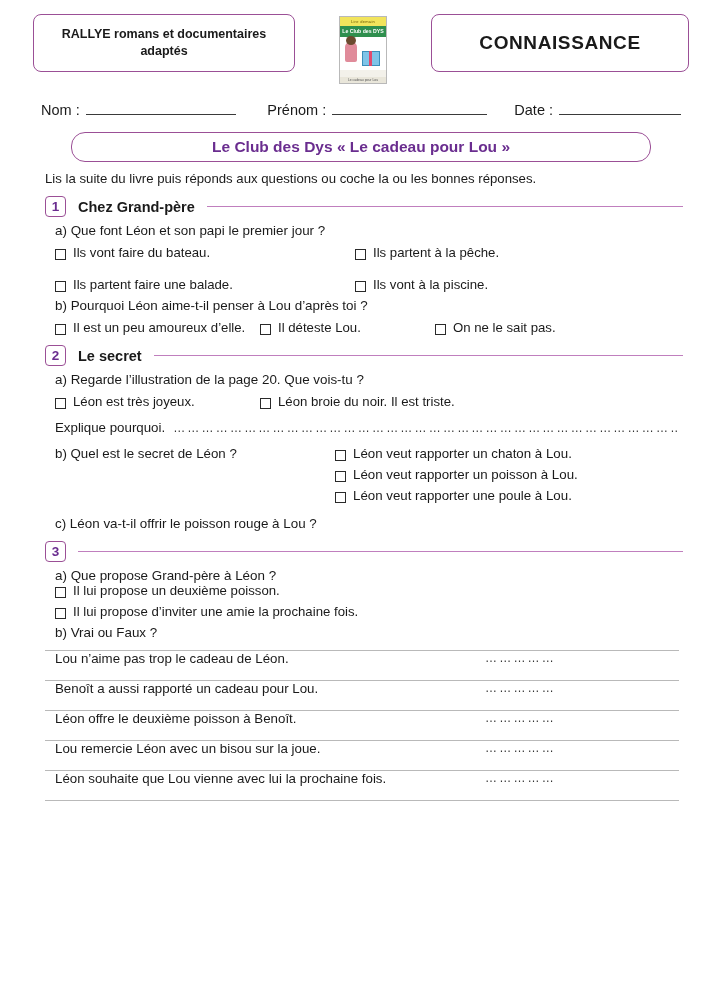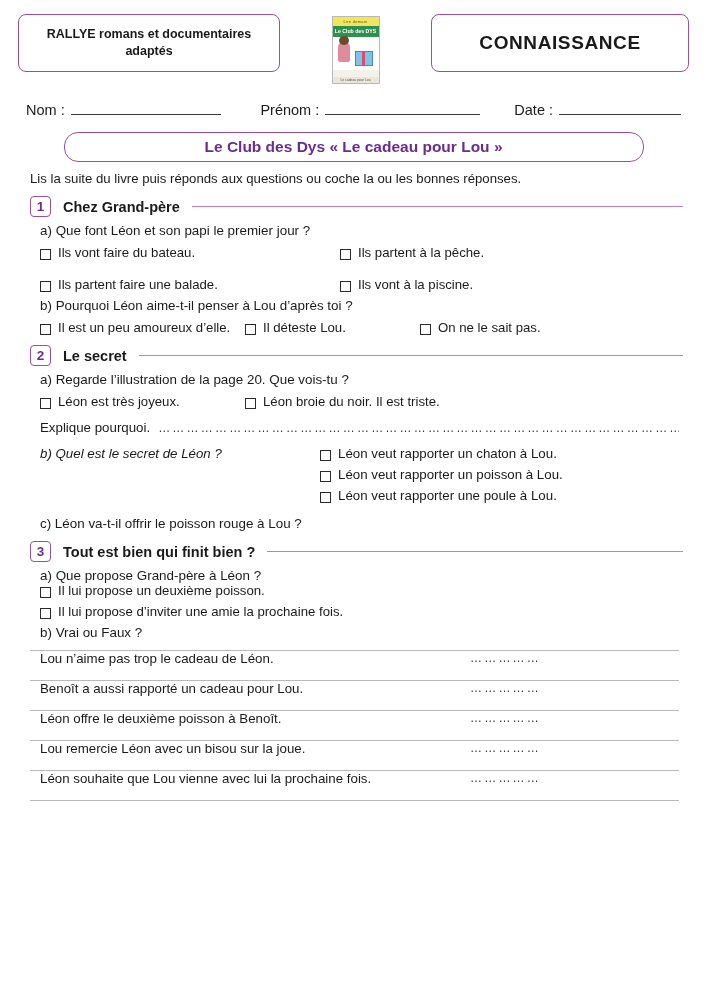--- a/index.html
+++ b/index.html
@@ -13,21 +13,21 @@
     font-family: "Liberation Sans", sans-serif;
     color: #1a1a1a;
     position: relative;
     overflow: hidden;
   }
   .page {
     position: relative;
     width: 707px;
     height: 1000px;
     box-sizing: border-box;
-    padding: 14px 18px 0 18px;
+    padding: 14px 18px 0 33px;
   }
 
   
   .header {
     display: flex;
     align-items: flex-start;
     justify-content: space-between;
     height: 72px;
   }
   .header-box {
@@ -273,21 +273,21 @@
     white-space: nowrap;
     flex: 1;
     margin-right: 10px;
   }
 
   .qa-split {
     display: flex;
     margin: 11px 0 0 22px;
     font-size: 13.3px;
   }
-  .qa-split .left { width: 280px; font-style: italic; }
+  .qa-split .left { width: 280px; }
   .qa-split .right .opt { margin-bottom: 6px; }
 
   
   .vf-list {
     margin: 10px 0 0 22px;
     font-size: 13.3px;
   }
   .vf-row {
     display: flex;
     align-items: flex-start;
@@ -467,21 +467,20 @@
         <span class="cb"></span>
         <span>Léon veut rapporter une poule à Lou.</span>
       </div>
     </div>
   </div>
 
   <div class="q tight">c) Léon va-t-il offrir le poisson rouge à Lou ?</div>
 
   <div class="section-head">
     <div class="num-box">3</div>
-    <div class="section-title">Tout est bien qui finit bien ?</div>
     <div class="section-rule"></div>
   </div>
 
   <div class="q">a) Que propose Grand-père à Léon ?</div>
   <div class="answers stack-opts">
     <div class="opt">
       <span class="cb"></span>
       <span>Il lui propose un deuxième poisson.</span>
     </div>
     <div class="opt">

